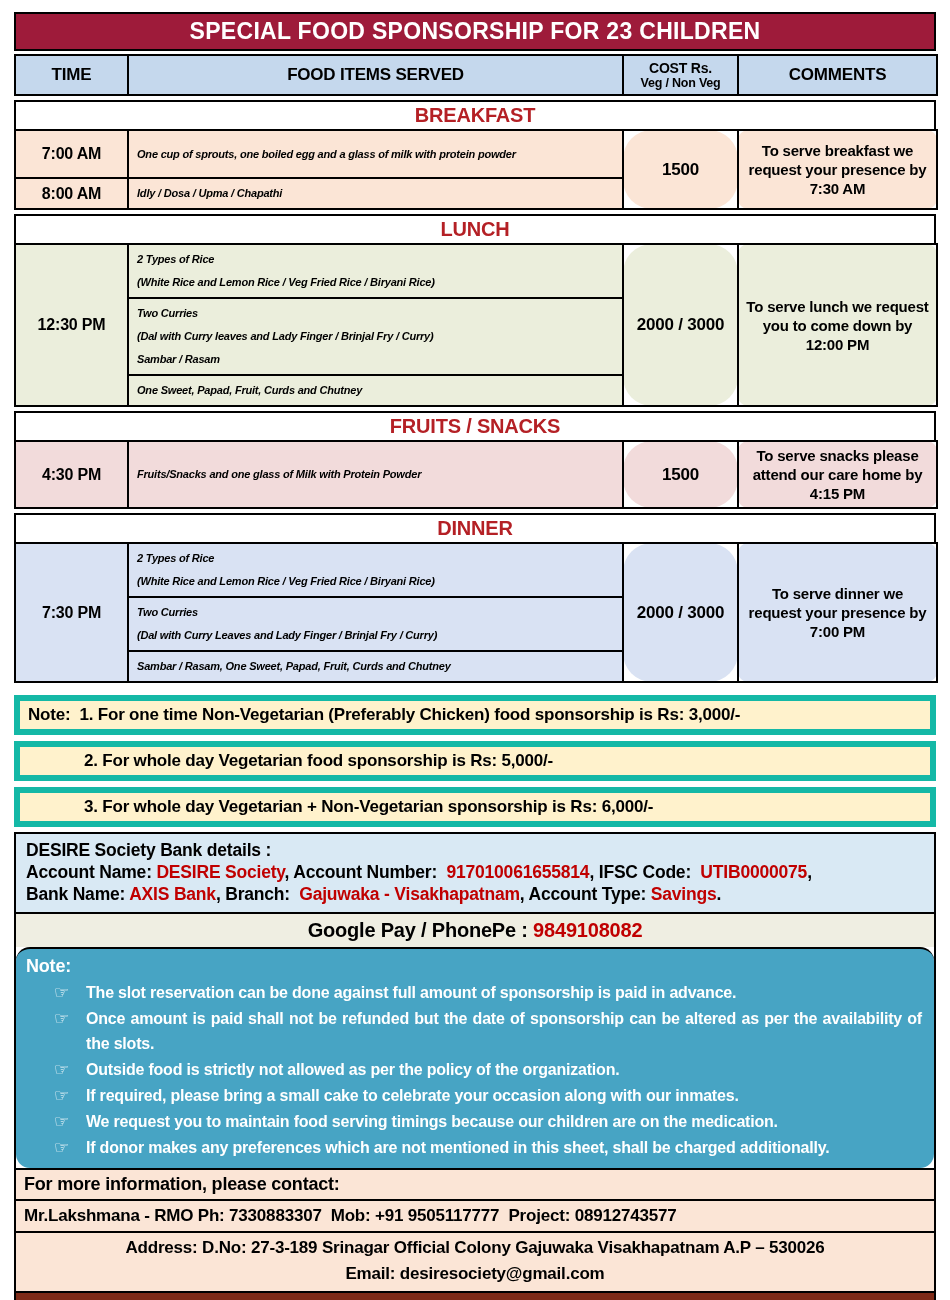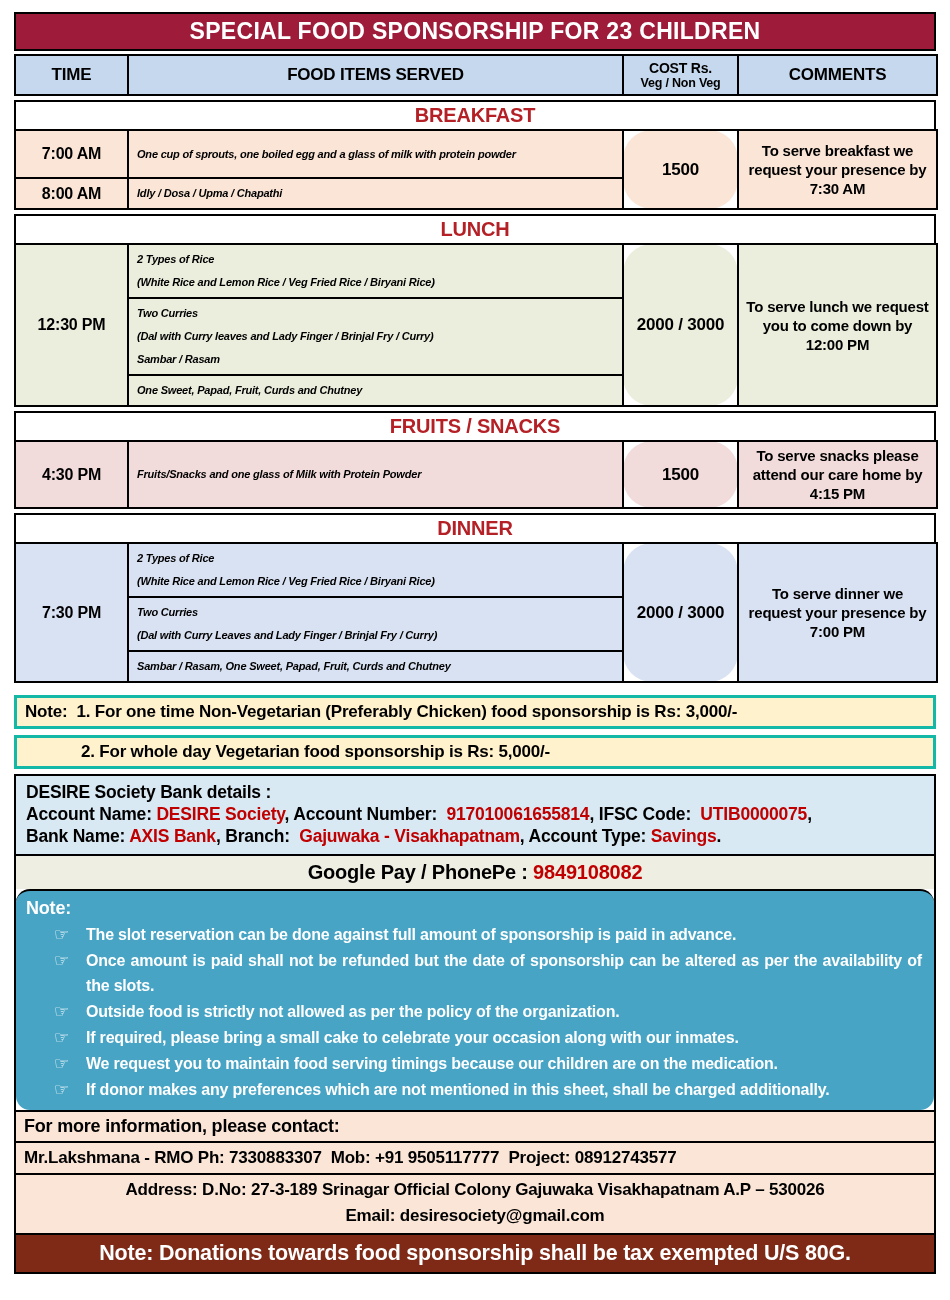--- a/index.html
+++ b/index.html
@@ -27,25 +27,25 @@
   .cost-l1{font-size:14px;line-height:16px;}
   .cost-l2{font-size:12.5px;line-height:14px;}
   .section{margin-top:4px;}
   .band{
     border:2px solid #000;border-bottom:none;background:#fff;color:var(--band_red);
     text-align:center;font-size:20px;padding:2px 0;
   }
   td.time{text-align:center;font-size:16px;}
   td.food{font-size:11px;padding:3px 8px;line-height:23px;font-style:italic;}
   td.cost{text-align:center;font-size:17px;border-radius:29px;}
-  td.comment{text-align:center;font-size:15px;line-height:19px;padding:4px 6px;}
+  td.comment{text-align:center;font-size:15px;line-height:19px;padding:4px 6px;border-radius:10px;}
   .peach{background:var(--peach);} .green{background:var(--green);}
   .pink{background:var(--pink);} .lav{background:var(--lavender);}
   .note-yellow{
-    border:3px solid #14b8a6;background:var(--yellow);font-size:17px;
+    border:6px solid #14b8a6;background:var(--yellow);font-size:17px;
     padding:4px 8px;margin-top:6px;white-space:pre-wrap;
   }
   .note-yellow.first{margin-top:12px;}
   .note-yellow.indent{padding-left:64px;}
   .stack{border:2px solid #000;margin-top:5px;}
   .stack>div{border-top:2px solid #000;}
   .stack>div:first-child{border-top:none;}
   .bank{background:var(--bank_blue);padding:5px 10px 7px 10px;font-size:17.5px;line-height:22px;}
   .bank-line{white-space:pre-wrap;}
   .gpay{background:var(--cream);text-align:center;font-size:20px;padding:5px 0;white-space:pre-wrap;}
@@ -191,20 +191,21 @@
       </tr>
       <tr>
         <td class="food lav" style="height:28px">Sambar / Rasam, One Sweet, Papad, Fruit, Curds and Chutney</td>
       </tr>
     </tbody>
       </table>
   </div>
 
   <div class="note-yellow first">Note:  1. For one time Non-Vegetarian (Preferably Chicken) food sponsorship is Rs: 3,000/-</div>
   <div class="note-yellow indent">2. For whole day Vegetarian food sponsorship is Rs: 5,000/-</div>
+  <div class="note-yellow indent">3. For whole day Vegetarian + Non-Vegetarian sponsorship is Rs: 6,000/-</div>
 
   <div class="stack">
 
     <div class="bank">
       <div class="bank-line">DESIRE Society Bank details :</div>
       <div class="bank-line"><span>Account Name: </span><span class="red">DESIRE Society</span><span>, Account Number:  </span><span class="red">917010061655814</span><span>, IFSC Code:  </span><span class="red">UTIB0000075</span><span>,</span></div>
       <div class="bank-line"><span>Bank Name: </span><span class="red">AXIS Bank</span><span>, Branch:  </span><span class="red">Gajuwaka - Visakhapatnam</span><span>, Account Type: </span><span class="red">Savings</span><span>.</span></div>
     </div>
 
     <div class="gpay"><span>Google Pay / PhonePe : </span><span class="red">9849108082</span></div>

